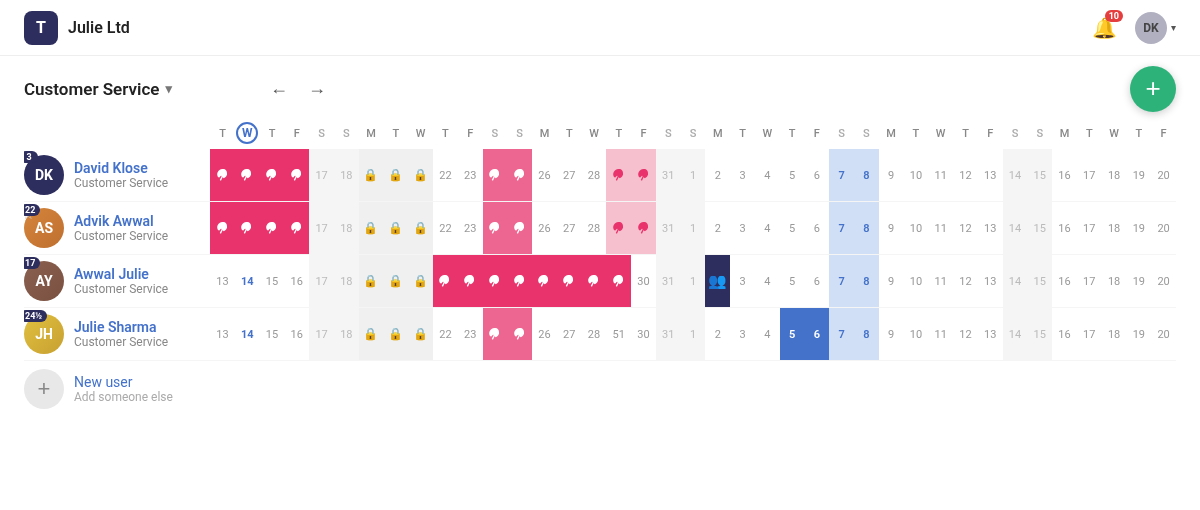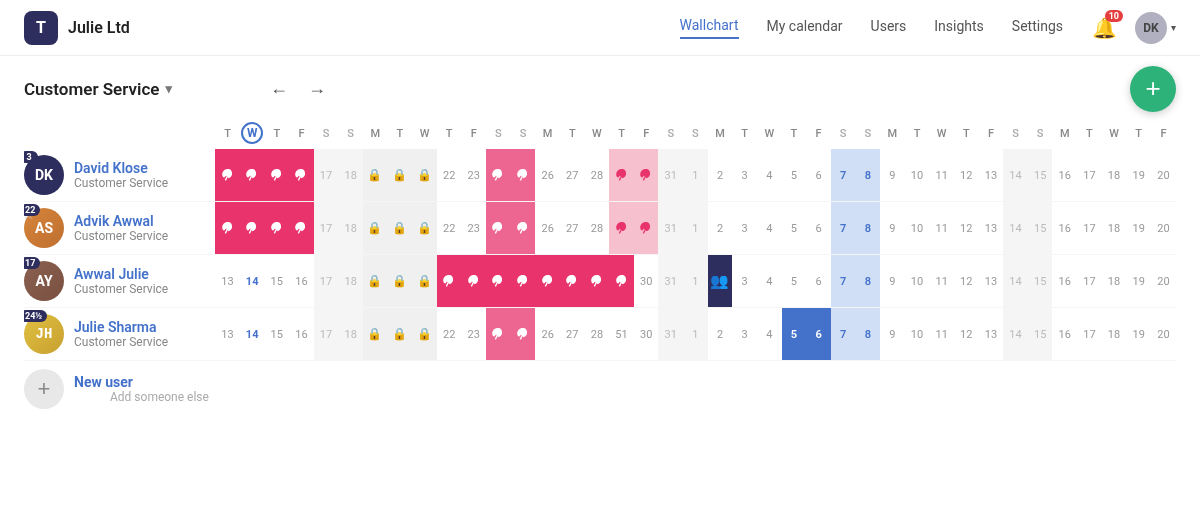--- a/index.html
+++ b/index.html
@@ -145,44 +145,37 @@
     }
 
     
     .new-user-row td { padding: 8px 0; }
     .new-user-cell { display: flex; align-items: center; gap: 10px; }
     .add-person-btn {
       width: 40px; height: 40px; border-radius: 50%;
       background: #e8e8e8; border: none; cursor: pointer;
       font-size: 22px; color: #888; display: flex; align-items: center; justify-content: center;
     }
-    .new-user-name { font-size: 14px; font-weight: 700; color: #4472ca; cursor: pointer; }
-    .new-user-sub { font-size: 12px; color: #aaa; margin-left: 36px; }
+    .new-user-name { font-size: 14px; font-weight: 400; color: #4472ca; cursor: pointer; }
+    .new-user-sub { font-size: 12px; color: #aaa; }
 
     tr.person-row td { border-bottom: 1px solid #f5f5f5; }
     td.person-td { padding-right: 8px; }
 
     .bell-icon { font-size: 20px; color: #555; }
   </style>
 </head>
 <body>
 
 <div class="header">
   <div class="logo-box">
     <span>T</span>
   </div>
   <span class="app-name">Julie Ltd</span>
 
-  <nav class="nav">
-    <a class="nav-item active">Wallchart</a>
-    <a class="nav-item">My calendar</a>
-    <a class="nav-item">Users</a>
-    <a class="nav-item">Insights</a>
-    <a class="nav-item">Settings</a>
-  </nav>
 
   <div class="header-right">
     <div class="notif-btn">
       <span class="bell-icon">🔔</span>
       <span class="notif-badge">10</span>
     </div>
     <div class="user-menu-row">
       <div class="user-avatar-btn">DK</div>
       <span class="chevron-down">▾</span>
     </div>
@@ -668,21 +661,21 @@
             <td class="day-cell"><span class="day-num">17</span></td>
             <td class="day-cell"><span class="day-num">18</span></td>
             <td class="day-cell"><span class="day-num">19</span></td>
             <td class="day-cell"><span class="day-num">20</span></td>
           </tr>
           <tr class="person-row">
             <td class="person-td">
               <div class="person-cell">
                 <div class="avatar-wrap">
                   <span class="days-badge">24½</span>
-                  <div class="avatar" style="background: linear-gradient(135deg, rgb(224, 192, 64) 0%, rgb(200, 160, 48) 100%); color: white; font-family: Liberation Mono, monospace;">JH</div>
+                  <div class="avatar" style="background: linear-gradient(135deg, rgb(224, 192, 64) 0%, rgb(200, 160, 48) 100%); color: white;">JH</div>
                 </div>
                 <div class="person-info">
                   <div class="name">Julie Sharma</div>
                   <div class="dept">Customer Service</div>
                 </div>
               </div>
             </td>
             <td class="day-cell"><span class="day-num">13</span></td>
             <td class="day-cell"><span class="day-num" style="color: rgb(68, 114, 202); font-weight: 700;">14</span></td>
             <td class="day-cell"><span class="day-num">15</span></td>

